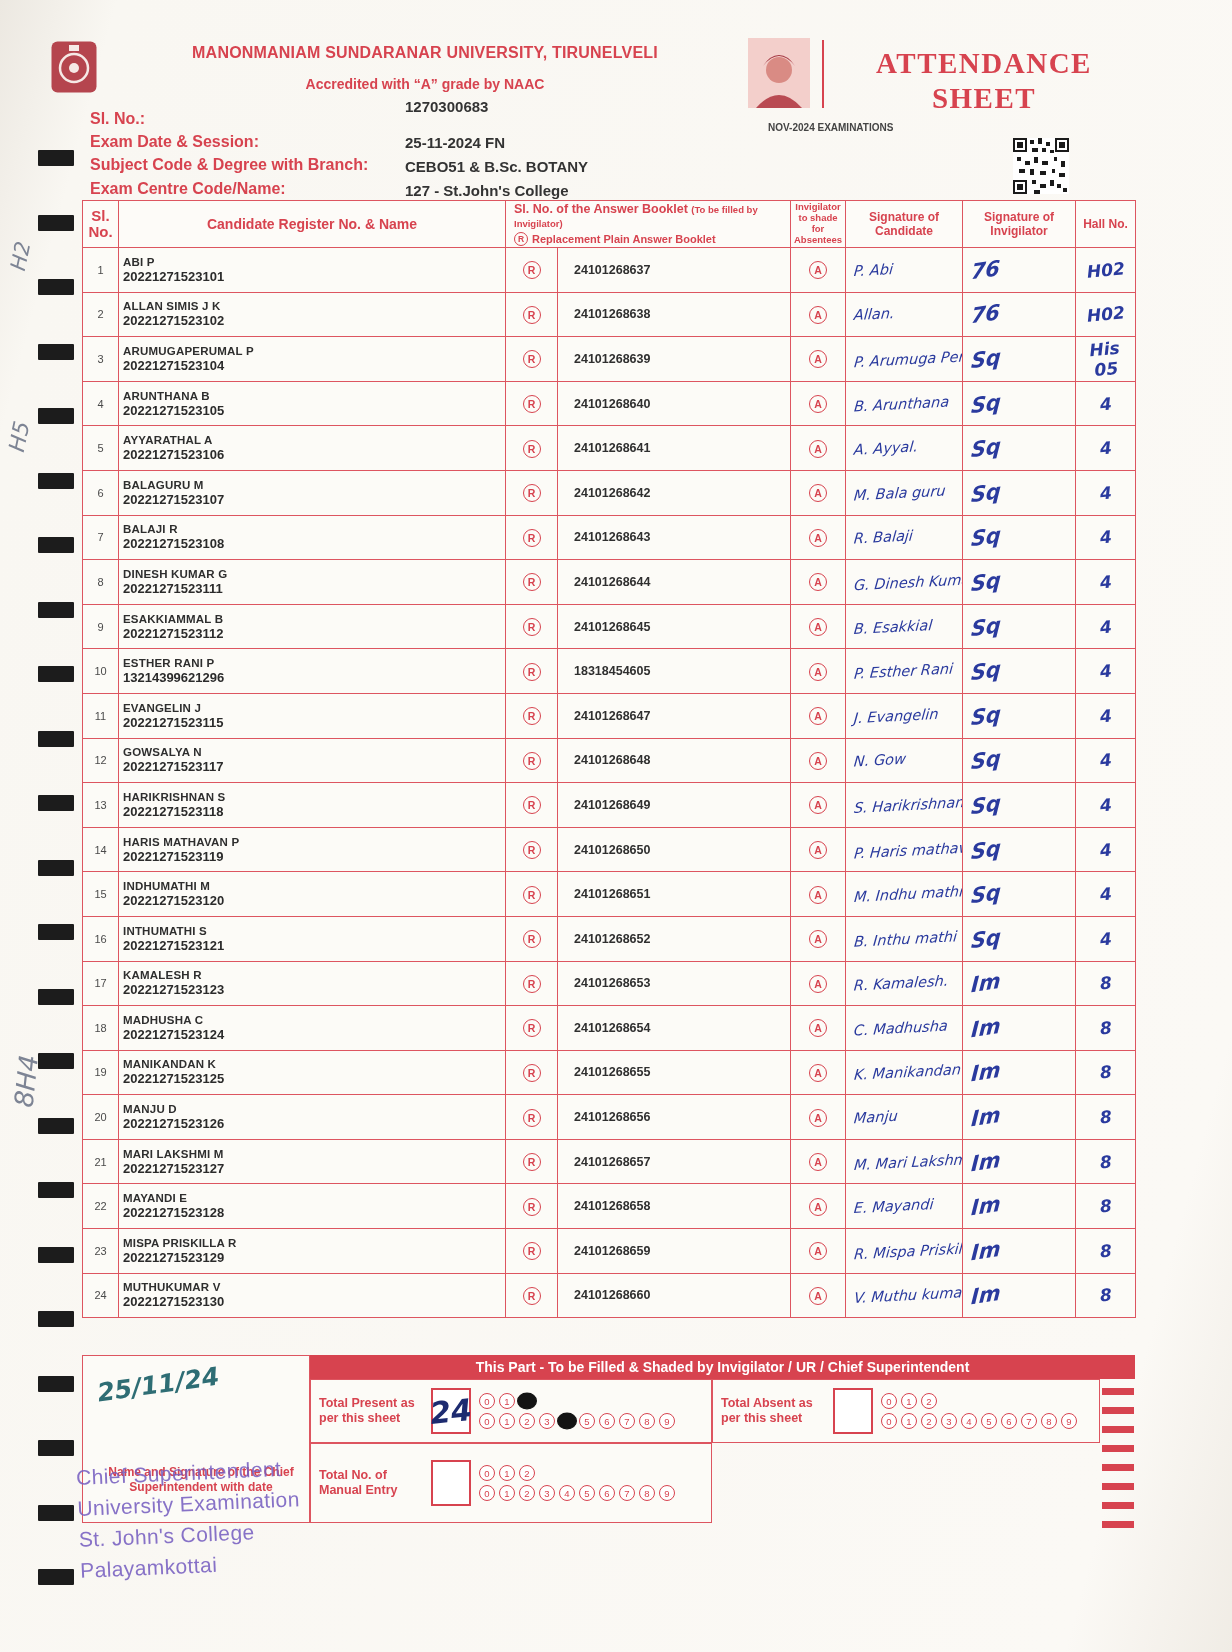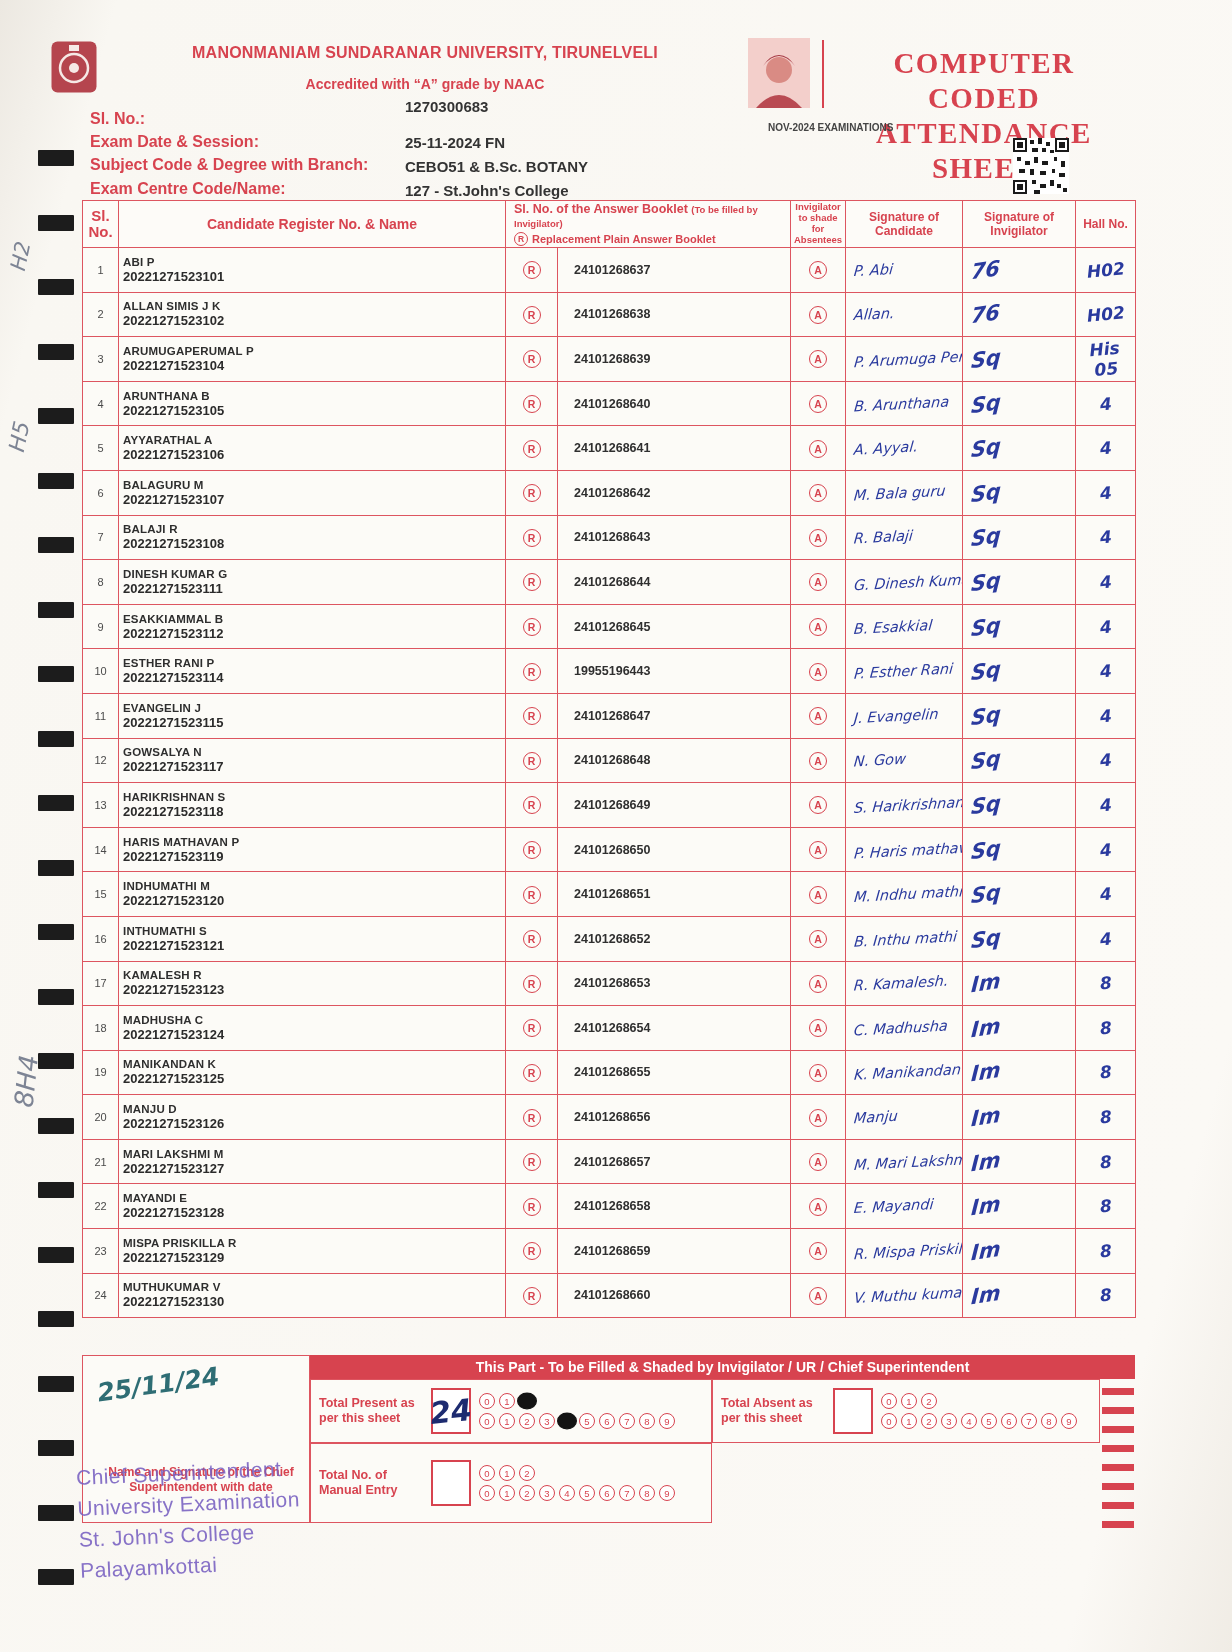--- a/index.html
+++ b/index.html
@@ -150,21 +150,20 @@
   <div class="abs uni-title">MANONMANIAM SUNDARANAR UNIVERSITY, TIRUNELVELI</div>
   <div class="abs uni-sub">Accredited with “A” grade by NAAC</div>
   <svg class="abs portrait" viewBox="0 0 62 70">
     <rect width="62" height="70" fill="#f3cfcb"></rect>
     <path d="M8 70 Q31 44 54 70 Z" fill="#b94a52"></path>
     <circle cx="31" cy="32" r="13" fill="#d98b84"></circle>
     <path d="M15 28 Q31 8 47 28 Q40 17 31 17 Q22 17 15 28 Z" fill="#a63a44"></path>
   </svg>
   <div class="abs v-div"></div>
   <div class="abs sheet-title">
-    <div>COMPUTER  CODED</div>
     <div>ATTENDANCE SHEET</div>
   </div>
   <div class="abs exam-session">NOV-2024 EXAMINATIONS</div>
   <svg class="abs qr" viewBox="0 0 29 29" shape-rendering="crispEdges">
     <rect width="29" height="29" fill="#fff"></rect>
     <g fill="#1a1a1a">
       <rect x="0" y="0" width="7" height="7"></rect>
         <rect x="22" y="0" width="7" height="7"></rect>
         <rect x="0" y="22" width="7" height="7"></rect>
       <rect x="1" y="1" width="5" height="5" fill="#fff"></rect>
@@ -453,26 +452,26 @@
       </td>
       <td class="c-hall">
         <span class="hand hall-hand">4</span>
       </td>
     </tr>
 
     <tr>
       <td class="c-sl">10</td>
       <td>
         <div class="cand-name">ESTHER RANI P</div>
-        <div class="cand-reg">20221271523114</div>
-      </td>
-      <td class="c-r">
-        <span class="circ">R</span>
-      </td>
-      <td class="c-book">19955196443</td>
+        <div class="cand-reg">13214399621296</div>
+      </td>
+      <td class="c-r">
+        <span class="circ">R</span>
+      </td>
+      <td class="c-book">18318454605</td>
       <td class="c-a">
         <span class="circ">A</span>
       </td>
       <td class="c-sig">
         <span class="hand sig-c">P. Esther Rani</span>
       </td>
       <td class="c-sig">
         <span class="hand sig-i">Sq</span>
       </td>
       <td class="c-hall">

